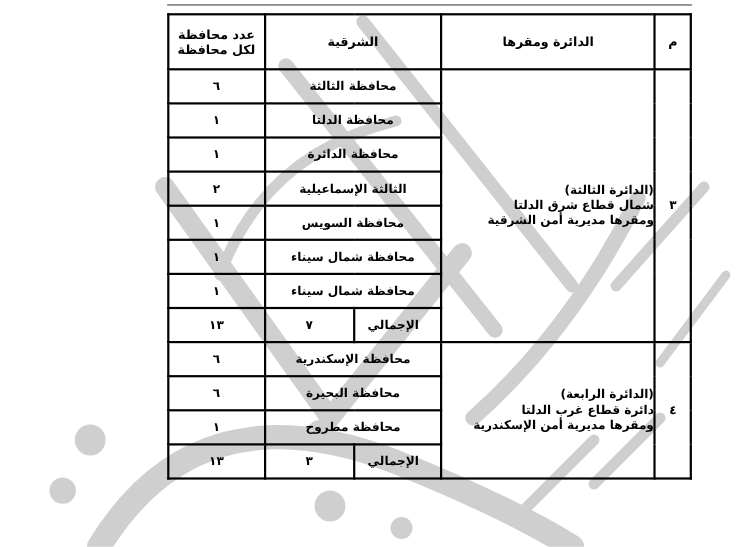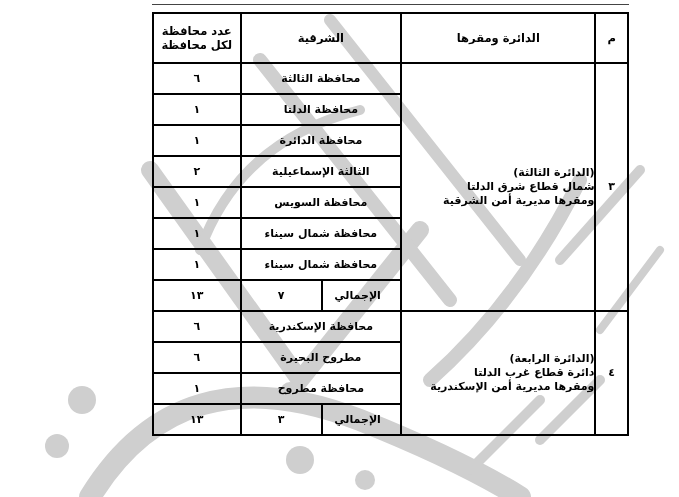--- a/index.html
+++ b/index.html
@@ -123,21 +123,21 @@
       <td rowspan="4" class="num">٤</td>
       <td rowspan="4" class="district-cell">
         <div>(الدائرة الرابعة)</div>
         <div>دائرة قطاع غرب الدلتا</div>
         <div>ومقرها مديرية أمن الإسكندرية</div>
       </td>
       <td colspan="2">محافظة الإسكندرية</td>
       <td class="num">٦</td>
     </tr>
     <tr>
-      <td colspan="2">مطروح البحيرة</td>
+      <td colspan="2">محافظة البحيرة</td>
       <td class="num">٦</td>
     </tr>
     <tr>
       <td colspan="2">محافظة مطروح</td>
       <td class="num">١</td>
     </tr>
     <tr>
       <td class="total-label">الإجمالي</td>
       <td class="num">٣</td>
       <td class="num">١٣</td>

